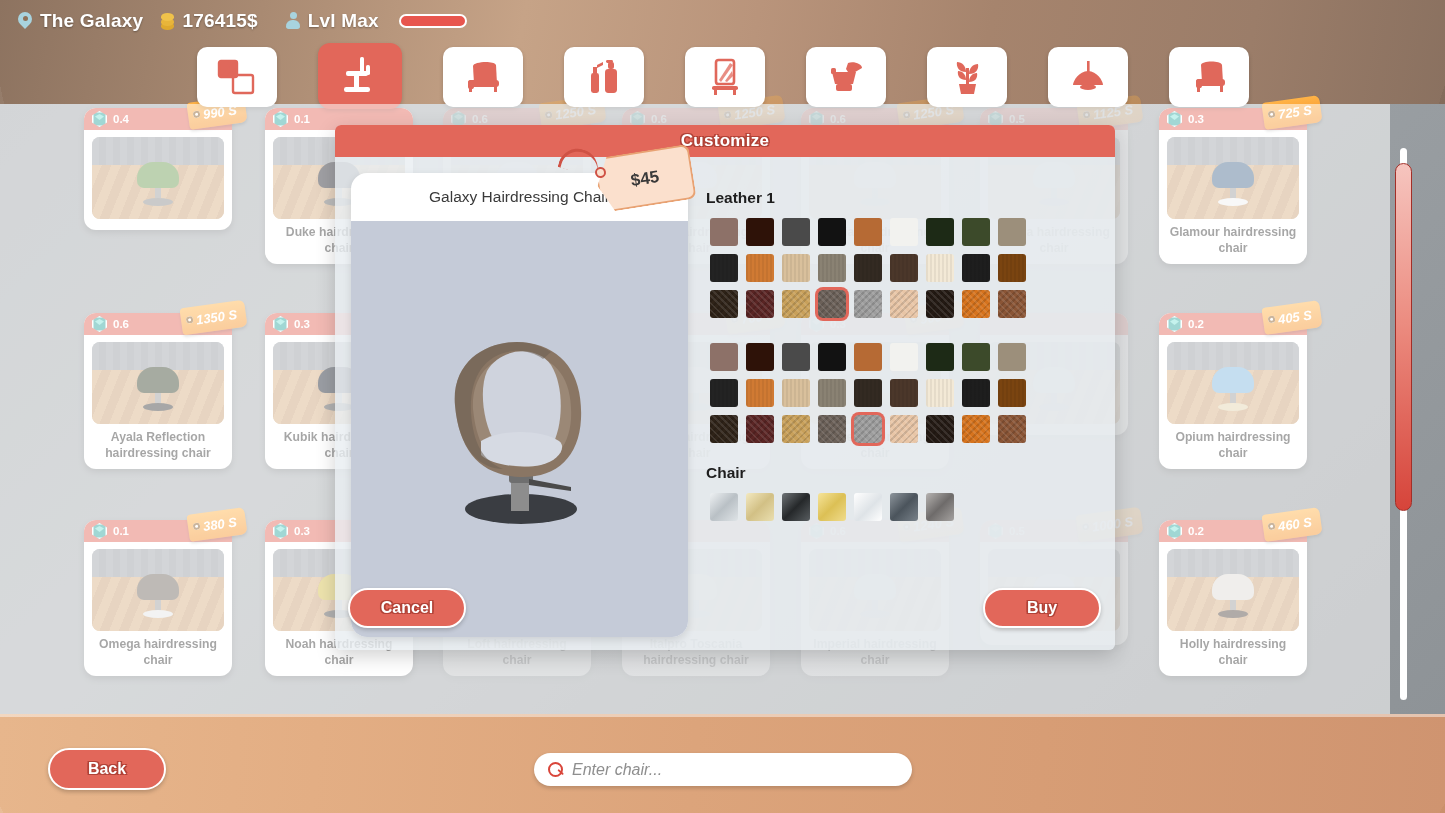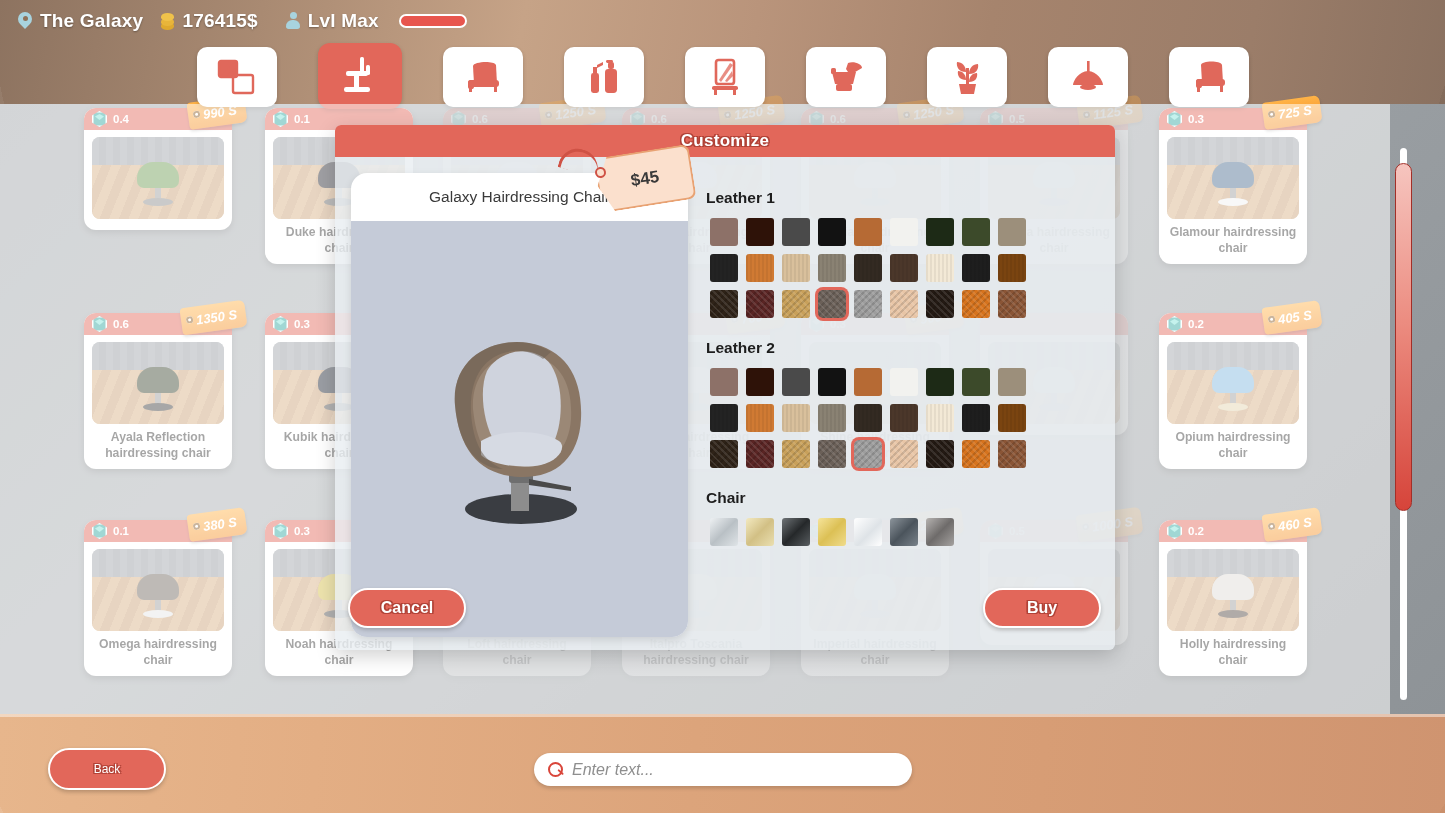--- a/index.html
+++ b/index.html
@@ -138,21 +138,21 @@
   .modal-foot { position:absolute; left:0; right:0; bottom:0; height:82px; }
   .btn-pill { position:absolute; height:40px; border-radius: 20px; background:#e2675a; border:2.5px solid #ffffff;
     color:#ffffff; font-size:16px; font-weight:bold; display:flex; align-items:center; justify-content:center;
     text-shadow: -1.4px -1.4px 0 #b04237, 1.4px -1.4px 0 #b04237, -1.4px 1.4px 0 #b04237, 1.4px 1.4px 0 #b04237;
     box-shadow: 0 2px 4px rgba(0,0,0,.2); cursor:pointer; }
   .btn-cancel { left: 13px; bottom: 22px; width: 118px; }
   .btn-buy { right: 14px; bottom: 22px; width: 118px; }
 
   
   .btn-back { position:absolute; left:48px; top:748px; width:118px; height:42px; border-radius:21px; background:#e2675a;
-    border:2.5px solid #ffffff; color:#ffffff; font-size:12px; font-weight:normal; display:flex; align-items:center; justify-content:center;
+    border:2.5px solid #ffffff; color:#ffffff; font-size:16px; font-weight:bold; display:flex; align-items:center; justify-content:center;
     text-shadow: -1.4px -1.4px 0 #b04237, 1.4px -1.4px 0 #b04237, -1.4px 1.4px 0 #b04237, 1.4px 1.4px 0 #b04237;
     box-shadow:0 2px 4px rgba(0,0,0,.22); z-index:45; cursor:pointer; }
   .searchbox { position:absolute; left:534px; top:753px; width:378px; height:33px; background:#ffffff; border-radius:17px;
     display:flex; align-items:center; padding-left:14px; gap:9px; box-shadow:0 2px 4px rgba(0,0,0,.18); z-index:45; }
   .search-icon { width:15px; height:15px; position:relative; flex:none; }
   .search-icon::before{content:"";position:absolute;left:0;top:0;width:11px;height:11px;border-radius:50%;border:2.2px solid #d9453a;}
   .search-icon::after{content:"";position:absolute;left:9px;top:9px;width:7px;height:2.4px;background:#d9453a;transform:rotate(42deg);border-radius:2px;}
   .search-ph { font-size:16px; font-style:italic; color:#8e8e8e; }
 </style>
 </head>
@@ -752,21 +752,20 @@
               </div>
               <div class="sw-cell">
                 <div class="sw" style="background: repeating-linear-gradient(45deg, rgba(255, 255, 255, 0.1) 0px, rgba(255, 255, 255, 0.1) 2px, transparent 2px, transparent 5px), repeating-linear-gradient(-45deg, rgba(0, 0, 0, 0.13) 0px, rgba(0, 0, 0, 0.13) 2px, transparent 2px, transparent 5px) rgb(214, 115, 29);"></div>
               </div>
               <div class="sw-cell">
                 <div class="sw" style="background: repeating-linear-gradient(45deg, rgba(255, 255, 255, 0.1) 0px, rgba(255, 255, 255, 0.1) 2px, transparent 2px, transparent 5px), repeating-linear-gradient(-45deg, rgba(0, 0, 0, 0.13) 0px, rgba(0, 0, 0, 0.13) 2px, transparent 2px, transparent 5px) rgb(138, 85, 54);"></div>
               </div>
             </div>
           </div>
           <div class="sp-leather2">
-            <div class="sw-group-title">Leather 2</div>
             <div class="sw-grid">
               <div class="sw-cell">
                 <div class="sw" style="background: rgb(141, 113, 104);"></div>
               </div>
               <div class="sw-cell">
                 <div class="sw" style="background: rgb(46, 18, 8);"></div>
               </div>
               <div class="sw-cell">
                 <div class="sw" style="background: rgb(74, 74, 74);"></div>
               </div>
@@ -875,16 +874,16 @@
 
     <div class="modal-foot">
       <div class="btn-pill btn-cancel">Cancel</div>
       <div class="btn-pill btn-buy">Buy</div>
     </div>
   </div>
 
   <div class="btn-back">Back</div>
   <div class="searchbox">
     <span class="search-icon"></span>
-    <span class="search-ph">Enter text...</span>
+    <span class="search-ph">Enter chair...</span>
   </div>
 
 </div>
 
 </body></html>

